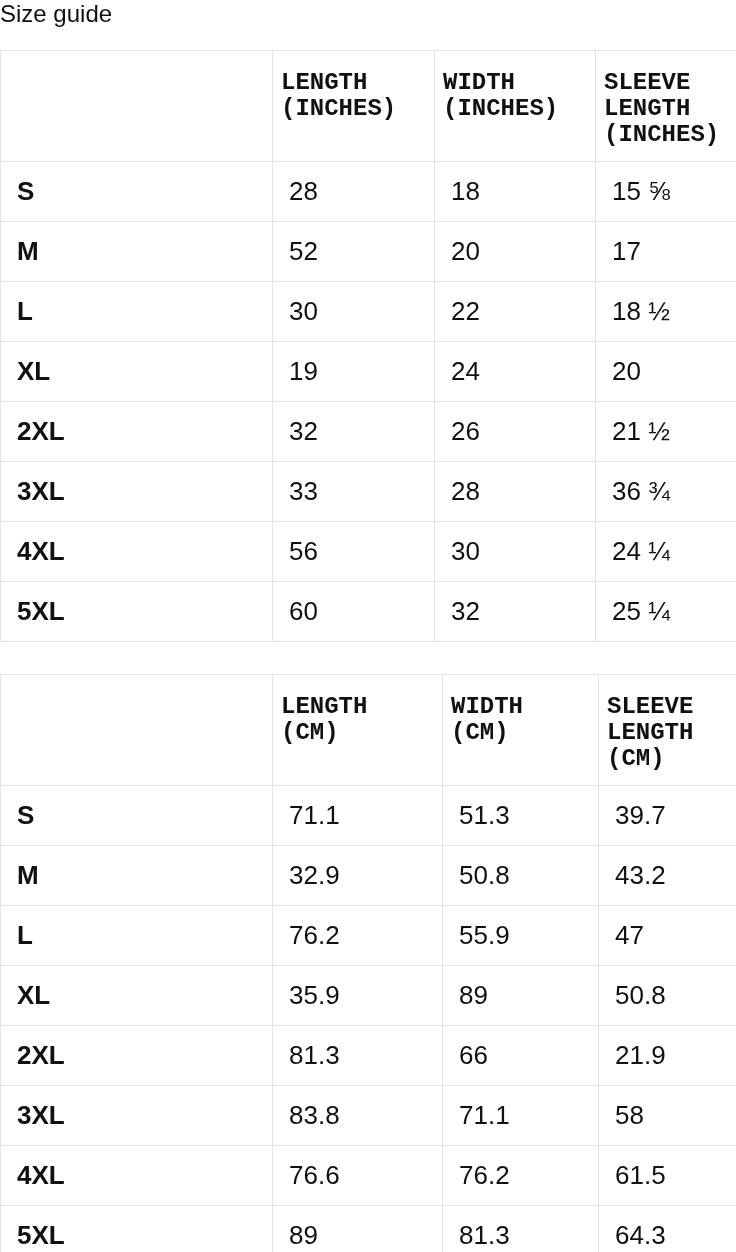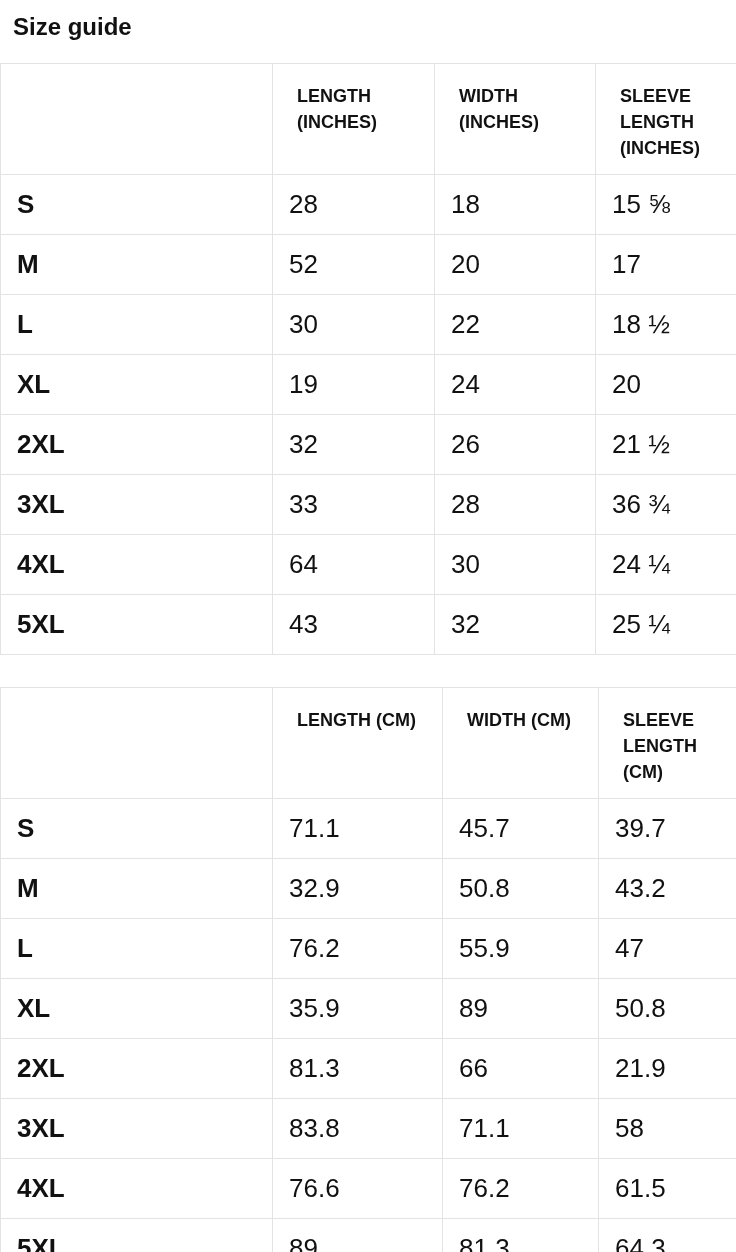--- a/index.html
+++ b/index.html
@@ -11,46 +11,47 @@
   }
   .page {
     width: 736px;
     min-height: 1252px;
     background: #ffffff;
     overflow: hidden;
   }
   .size-guide-title {
     font-size: 24px;
     line-height: 28px;
-    font-weight: 700;
-    margin: 13px;
+    font-weight: 400;
+    margin: 0;
     padding: 0;
   }
   table.size-table {
     border-collapse: collapse;
     table-layout: fixed;
     width: 736px;
     margin-top: 22px;
   }
   table.size-table.cm {
     margin-top: 32px;
   }
   table.size-table th,
   table.size-table td {
     border: 1px solid #e3e3e3;
     text-align: left;
     overflow: hidden;
   }
   table.size-table th {
-    font-size: 18px;
+    font-size: 24px;
     line-height: 26px;
     font-weight: 700;
     vertical-align: top;
-    padding: 19px 16px 13px 24px;
+    padding: 19px 16px 13px 8px;
     text-transform: uppercase;
+    font-family: Liberation Mono, monospace;
   }
   table.size-table td {
     font-size: 26px;
     line-height: 27px;
     font-weight: 400;
     vertical-align: middle;
     padding: 16px 16px;
     white-space: nowrap;
   }
   table.size-table td.size-cell {
@@ -111,27 +112,27 @@
         <td>21 ½</td>
       </tr>
       <tr>
         <td class="size-cell">3XL</td>
         <td>33</td>
         <td>28</td>
         <td>36 ¾</td>
       </tr>
       <tr>
         <td class="size-cell">4XL</td>
-        <td>64</td>
+        <td>56</td>
         <td>30</td>
         <td>24 ¼</td>
       </tr>
       <tr>
         <td class="size-cell">5XL</td>
-        <td>43</td>
+        <td>60</td>
         <td>32</td>
         <td>25 ¼</td>
       </tr>
     </tbody>
   </table>
 
   <table class="size-table cm">
     <colgroup>
       <col style="width:272px">
         <col style="width:170px">
@@ -143,21 +144,21 @@
         <th></th>
         <th>LENGTH (cm)</th>
         <th>WIDTH (cm)</th>
         <th>SLEEVE LENGTH (cm)</th>
       </tr>
     </thead>
     <tbody>
       <tr>
         <td class="size-cell">S</td>
         <td>71.1</td>
-        <td>45.7</td>
+        <td>51.3</td>
         <td>39.7</td>
       </tr>
       <tr>
         <td class="size-cell">M</td>
         <td>32.9</td>
         <td>50.8</td>
         <td>43.2</td>
       </tr>
       <tr>
         <td class="size-cell">L</td>

